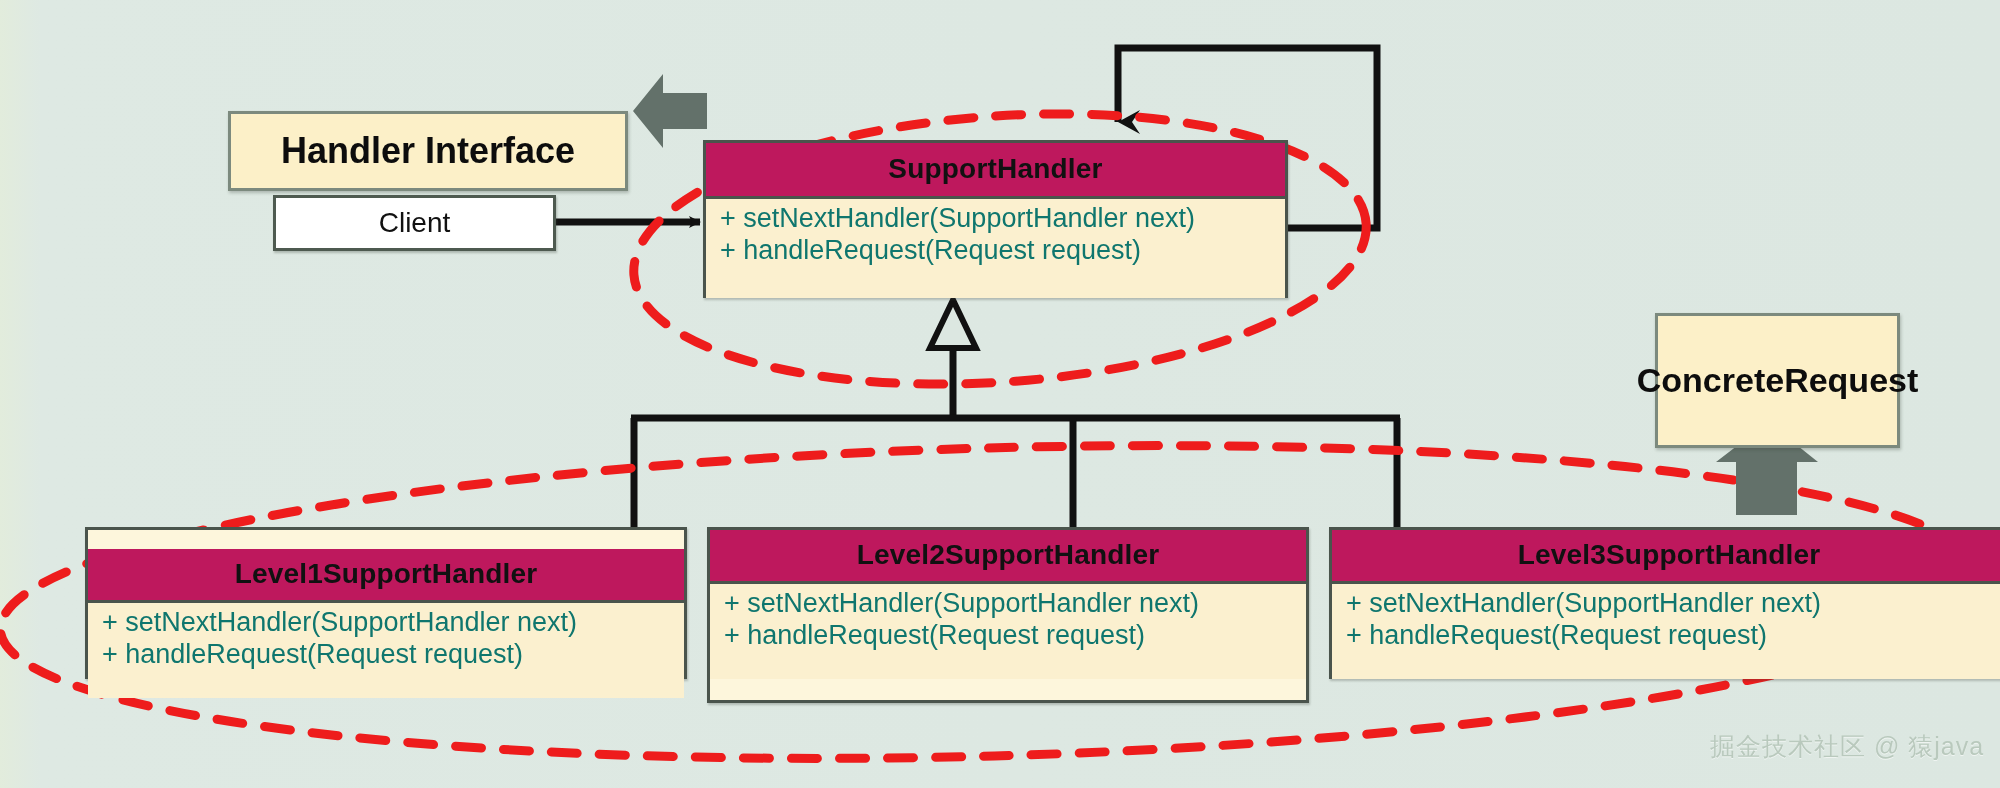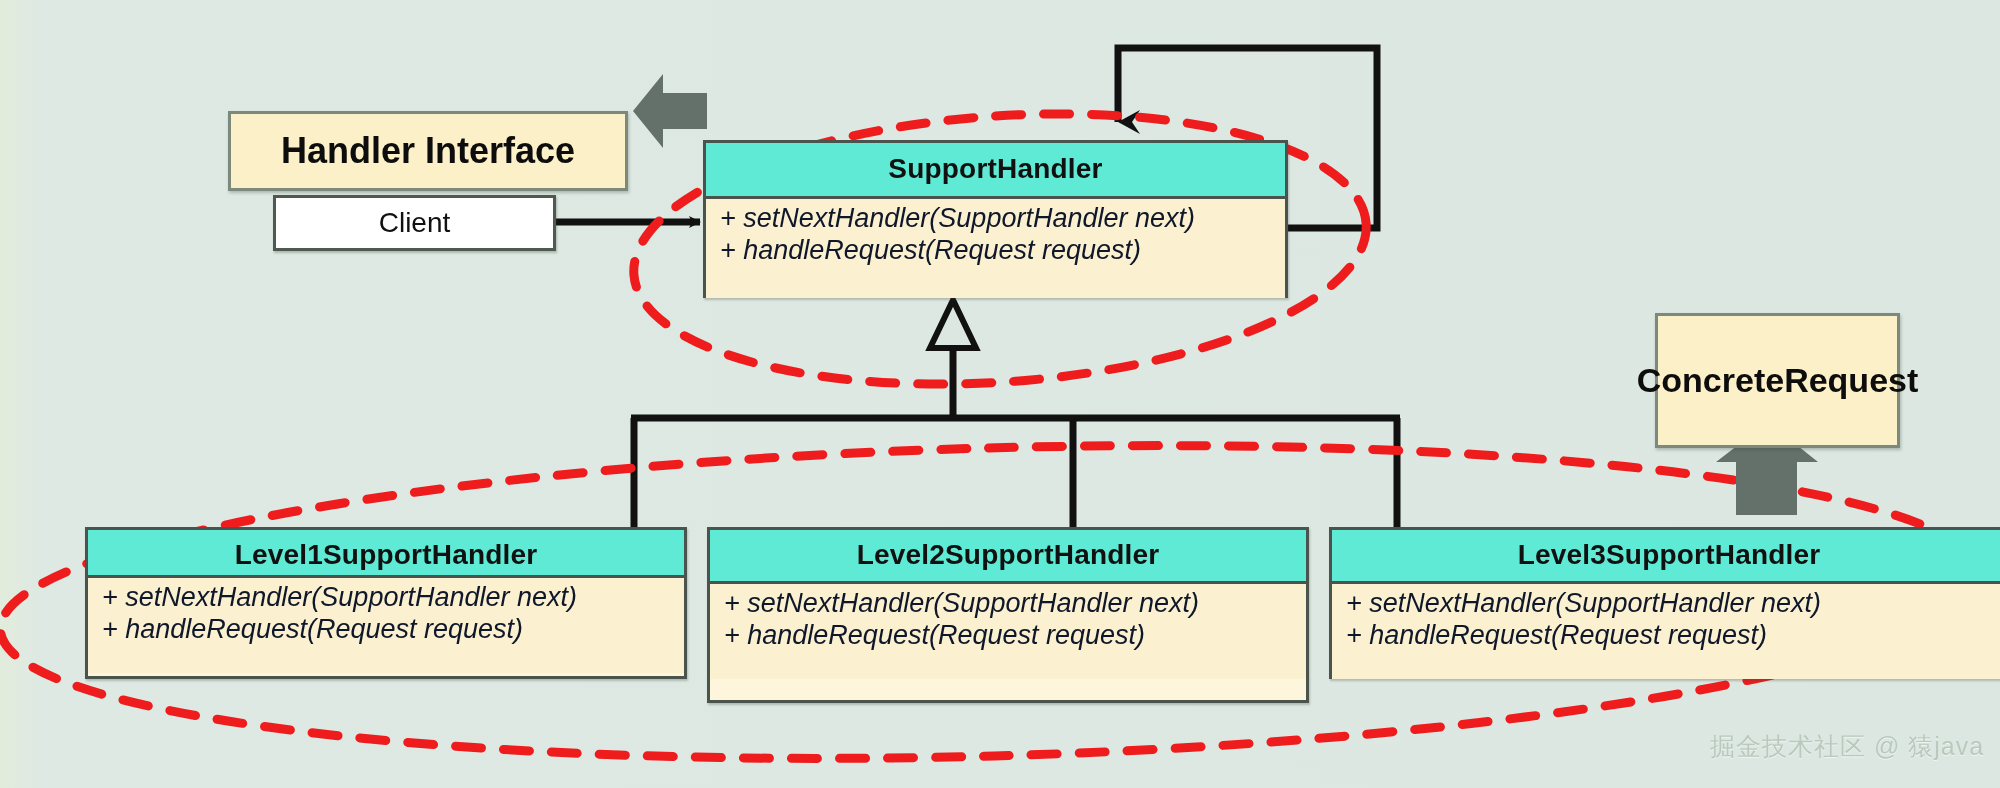--- a/index.html
+++ b/index.html
@@ -30,39 +30,38 @@
   
   .uml-box {
     position: absolute;
     box-sizing: border-box;
     border: 3px solid #4a544c;
     background: #fdf6dc;
     box-shadow: 1px 2px 2px rgba(60,70,60,0.28);
   }
   .uml-title {
     box-sizing: border-box;
-    background: #5eead4;
+    background: #be185d;
     border-bottom: 3px solid #4a544c;
     text-align: center;
     font-weight: bold;
     color: #111111;
     letter-spacing: 0.2px;
     white-space: nowrap;
     overflow: hidden;
   }
   .uml-body {
     box-sizing: border-box;
     background: #fbf0cf;
     padding: 4px 0 4px 14px;
   }
   .uml-method {
-    color: #0f172a;
+    color: #0f766e;
     white-space: nowrap;
     line-height: 1.18;
-    font-style: italic;
   }
 
   
   .note-box {
     position: absolute;
     box-sizing: border-box;
     border: 3px solid #7c8a7e;
     background: #fcf0c8;
     box-shadow: 1px 2px 3px rgba(60,70,60,0.3);
     display: flex;
@@ -167,21 +166,21 @@
 
   <div class="uml-box" style="left:703px; top:140px; width:585px; height:158px;">
     <div class="uml-title" style="height:56px; line-height:52px; font-size:28px;">SupportHandler</div>
     <div class="uml-body" style="height:99px;">
       <div class="uml-method" style="font-size:27px;">+ setNextHandler(SupportHandler next)</div>
       <div class="uml-method" style="font-size:27px;">+ handleRequest(Request request)</div>
     </div>
   </div>
 
   <div class="uml-box" style="left:85px; top:527px; width:602px; height:152px;">
-    <div class="uml-title" style="height:48px; line-height:50px; font-size:28px;">Level1SupportHandler</div>
+    <div class="uml-title" style="height:54px; line-height:50px; font-size:28px;margin-top:19px;">Level1SupportHandler</div>
     <div class="uml-body" style="height:95px;">
       <div class="uml-method" style="font-size:27px;">+ setNextHandler(SupportHandler next)</div>
       <div class="uml-method" style="font-size:27px;">+ handleRequest(Request request)</div>
     </div>
   </div>
 
   <div class="uml-box" style="left:707px; top:527px; width:602px; height:176px;">
     <div class="uml-title" style="height:54px; line-height:50px; font-size:28px;">Level2SupportHandler</div>
     <div class="uml-body" style="height:95px;">
       <div class="uml-method" style="font-size:27px;">+ setNextHandler(SupportHandler next)</div>

